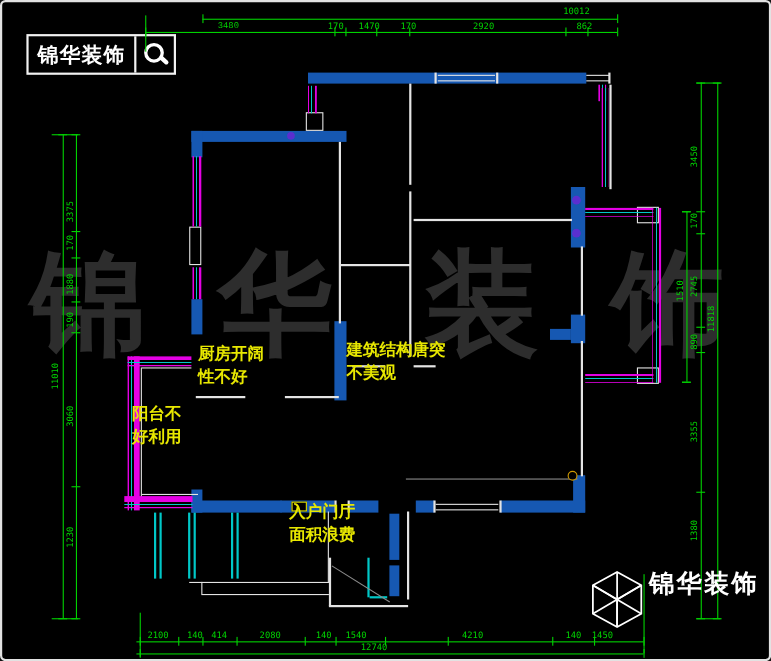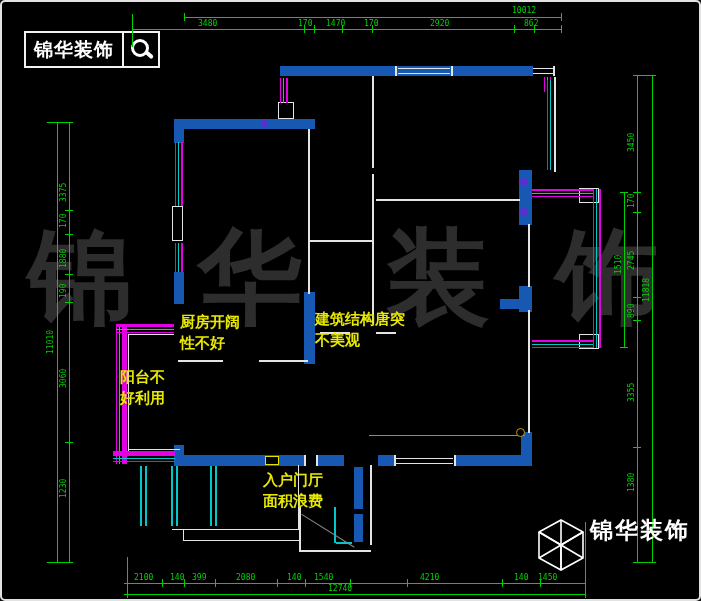--- a/index.html
+++ b/index.html
@@ -192,29 +192,29 @@
       <div class="abs" style="left: 631px; top: 210px; width: 8px; height: 1px; background: rgb(0, 210, 0);"></div>
       <div class="abs" style="left: 631px; top: 295px; width: 8px; height: 1px; background: rgb(0, 210, 0);"></div>
       <div class="abs" style="left: 631px; top: 318px; width: 8px; height: 1px; background: rgb(0, 210, 0);"></div>
       <div class="abs" style="left: 631px; top: 445px; width: 8px; height: 1px; background: rgb(0, 210, 0);"></div>
       <div class="abs" style="left: 631px; top: 560px; width: 8px; height: 1px; background: rgb(0, 210, 0);"></div>
       <div class="abs" style="left: 646px; top: 73px; width: 8px; height: 1px; background: rgb(0, 210, 0);"></div>
       <div class="abs" style="left: 646px; top: 560px; width: 8px; height: 1px; background: rgb(0, 210, 0);"></div>
       <div class="abs" style="left: 618px; top: 190px; width: 8px; height: 1px; background: rgb(0, 210, 0);"></div>
       <div class="abs" style="left: 618px; top: 345px; width: 8px; height: 1px; background: rgb(0, 210, 0);"></div>
       <div class="dim" style="left: 490px; top: 5px; margin-left: 20px;">10012</div>
-      <div class="dim" style="left: 196px; top: 18px;">3480</div>
+      <div class="dim" style="left: 196px; top: 18px; font-family: Liberation Mono, monospace;">3480</div>
       <div class="dim" style="left: 296px; top: 18px;">170</div>
       <div class="dim" style="left: 324px; top: 18px;">1470</div>
       <div class="dim" style="left: 362px; top: 18px;">170</div>
       <div class="dim" style="left: 428px; top: 18px;">2920</div>
       <div class="dim" style="left: 522px; top: 18px;">862</div>
       <div class="dim" style="left: 132px; top: 572px;">2100</div>
       <div class="dim" style="left: 168px; top: 572px;">140</div>
-      <div class="dim" style="left: 190px; top: 572px;">399</div>
+      <div class="dim" style="left: 190px; top: 572px;">414</div>
       <div class="dim" style="left: 234px; top: 572px;">2080</div>
       <div class="dim" style="left: 285px; top: 572px;">140</div>
       <div class="dim" style="left: 312px; top: 572px;">1540</div>
       <div class="dim" style="left: 418px; top: 572px;">4210</div>
       <div class="dim" style="left: 512px; top: 572px;">140</div>
       <div class="dim" style="left: 536px; top: 572px;">1450</div>
       <div class="dim" style="left: 326px; top: 583px;">12740</div>
       <div class="dim rot" style="left: 58px; top: 200px;">3375</div>
       <div class="dim rot" style="left: 58px; top: 226px;">170</div>
       <div class="dim rot" style="left: 58px; top: 266px;">1880</div>
@@ -229,21 +229,21 @@
       <div class="dim rot" style="left: 626px; top: 400px;">3355</div>
       <div class="dim rot" style="left: 626px; top: 490px;">1380</div>
       <div class="dim rot" style="left: 641px; top: 300px;">11818</div>
       <div class="dim rot" style="left: 613px; top: 272px;">1510</div>
       <div class="note" style="left: 178px; top: 309px;">厨房开阔
 性不好</div>
       <div class="note" style="left: 313px; top: 306px;">建筑结构唐突
 不美观</div>
       <div class="note" style="left: 118px; top: 364px;">阳台不
 好利用</div>
-      <div class="note" style="left: 261px; top: 467px; text-align: center;">入户门厅
+      <div class="note" style="left: 261px; top: 453px; text-align: center;">入户门厅
 面积浪费</div>
     </div>
 
   <div id="ftr">
     <svg width="50" height="54" viewBox="0 0 50 54" style="position:absolute;left:0;top:0;" stroke="#fff" stroke-width="1.6" fill="none">
       <polygon points="25,2 47,14 47,40 25,52 3,40 3,14"></polygon>
       <line x1="25" y1="2" x2="25" y2="52"></line>
       <line x1="3" y1="14" x2="47" y2="40"></line>
       <line x1="47" y1="14" x2="3" y2="40"></line>
       <line x1="3" y1="14" x2="25" y2="27"></line>

